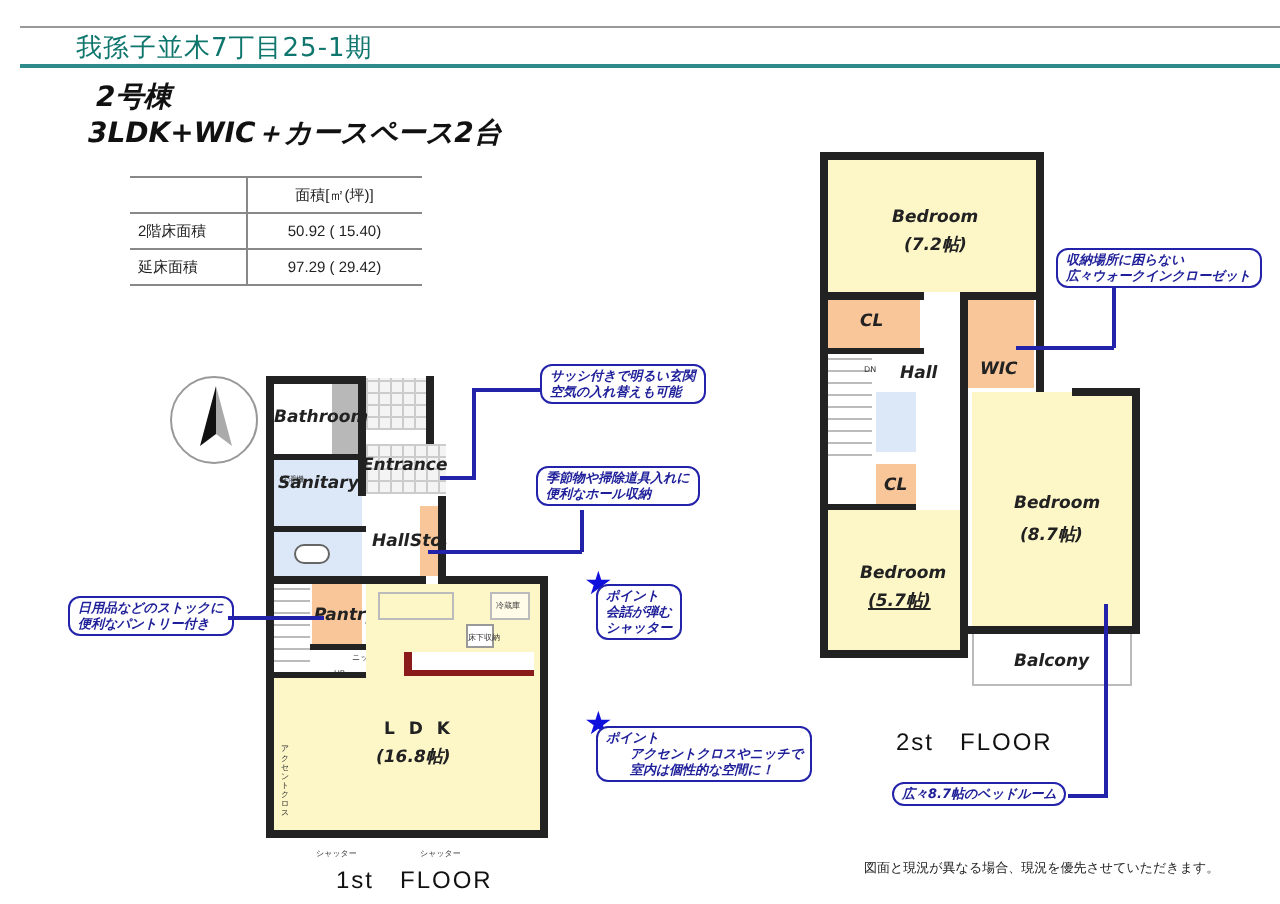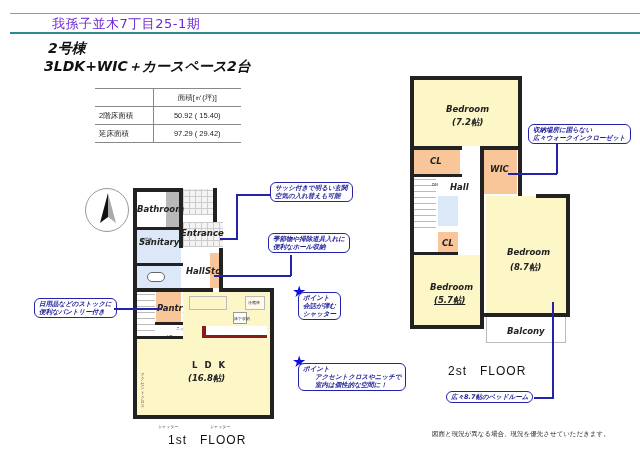--- a/index.html
+++ b/index.html
@@ -1,23 +1,23 @@
 <!DOCTYPE html>
 <html><head>
 <meta charset="utf-8">
 <style>
   * { margin:0; padding:0; box-sizing:border-box; }
   body { width:640px; height:452px; background:#fff; position:relative; overflow:hidden; font-family:"DejaVu Sans", sans-serif; }
   .abs { position:absolute; }
   .topline { left:10px; top:13px; width:630px; height:1px; background:#999; }
   .tealline { left:10px; top:32px; width:630px; height:2px; background:#2e8b8b; }
-  .site { left:52px; top:15px; font-size:13px; color:#6d28d9; letter-spacing:0.5px;text-align:right; }
+  .site { left:38px; top:15px; font-size:13px; color:#0f766e; letter-spacing:0.5px;text-align:right; }
   .bldg { left:48px; top:40px; font-size:14px; font-style:italic; font-weight:bold; color:#111; }
   .plan { left:44px; top:58px; font-size:14px; font-style:italic; font-weight:bold; color:#111; }
-  table.area { position:absolute; left:65px; top:88px; border-collapse:collapse; font-family:"Liberation Sans", sans-serif; font-size:7.5px;margin-left:30px; }
+  table.area { position:absolute; left:65px; top:88px; border-collapse:collapse; font-family:"Liberation Sans", sans-serif; font-size:7.5px; }
   table.area td { border-top:1px solid #888; border-bottom:1px solid #888; height:18px; padding:0 4px; color:#222; }
   table.area td.v { border-left:1px solid #888; text-align:center; width:88px; }
   table.area td.l { width:58px; }
   .compass { left:85px; top:188px; width:44px; height:44px; border:1px solid #999; border-radius:50%; }
   .wall { background:#222; position:absolute; }
   .room { position:absolute; }
   .lbl { position:absolute; font-family:"DejaVu Sans", sans-serif; font-style:italic; font-weight:bold; color:#222; font-size:8.5px; white-space:nowrap; }
   .sm { position:absolute; font-size:4px; color:#333; white-space:nowrap; }
   .callout { position:absolute; border:1.5px solid #2222aa; border-radius:6px; background:#fff; color:#1f1f9a; font-style:italic; font-weight:bold; font-size:6.5px; line-height:8px; padding:1px 4px; white-space:nowrap; }
   .cline { position:absolute; background:#2222aa; }
@@ -126,21 +126,21 @@
   <div class="floorlbl" style="left:168px;top:432px;">1st　FLOOR</div>
 </div>
 
 <div>
   <div class="room" style="left:414px;top:80px;width:104px;height:66px;background:#fdf7c8;"></div>
   <div class="lbl" style="left:446px;top:104px;">Bedroom</div>
   <div class="lbl" style="left:452px;top:117px;">(7.2帖)</div>
   <div class="room" style="left:414px;top:150px;width:46px;height:24px;background:#f9c69a;"></div>
   <div class="lbl" style="left:430px;top:156px;">CL</div>
   <div class="room" style="left:484px;top:150px;width:33px;height:44px;background:#f9c69a;"></div>
-  <div class="lbl" style="left:490px;top:164px;">WIC</div>
+  <div class="lbl" style="left:490px;top:180px;">WIC</div>
   <div class="room stairs" style="left:414px;top:178px;width:22px;height:50px;"></div>
   <div class="sm" style="left:432px;top:182px;">DN</div>
   <div class="lbl" style="left:450px;top:182px;">Hall</div>
   <div class="room" style="left:438px;top:196px;width:20px;height:30px;background:#dce8f8;"></div>
   <div class="room" style="left:438px;top:232px;width:20px;height:20px;background:#f9c69a;"></div>
   <div class="lbl" style="left:442px;top:238px;">CL</div>
   <div class="room" style="left:414px;top:255px;width:68px;height:70px;background:#fdf7c8;"></div>
   <div class="lbl" style="left:430px;top:282px;">Bedroom</div>
   <div class="lbl" style="left:434px;top:295px;text-decoration:underline;">(5.7帖)</div>
   <div class="room" style="left:486px;top:196px;width:80px;height:117px;background:#fdf7c8;"></div>

